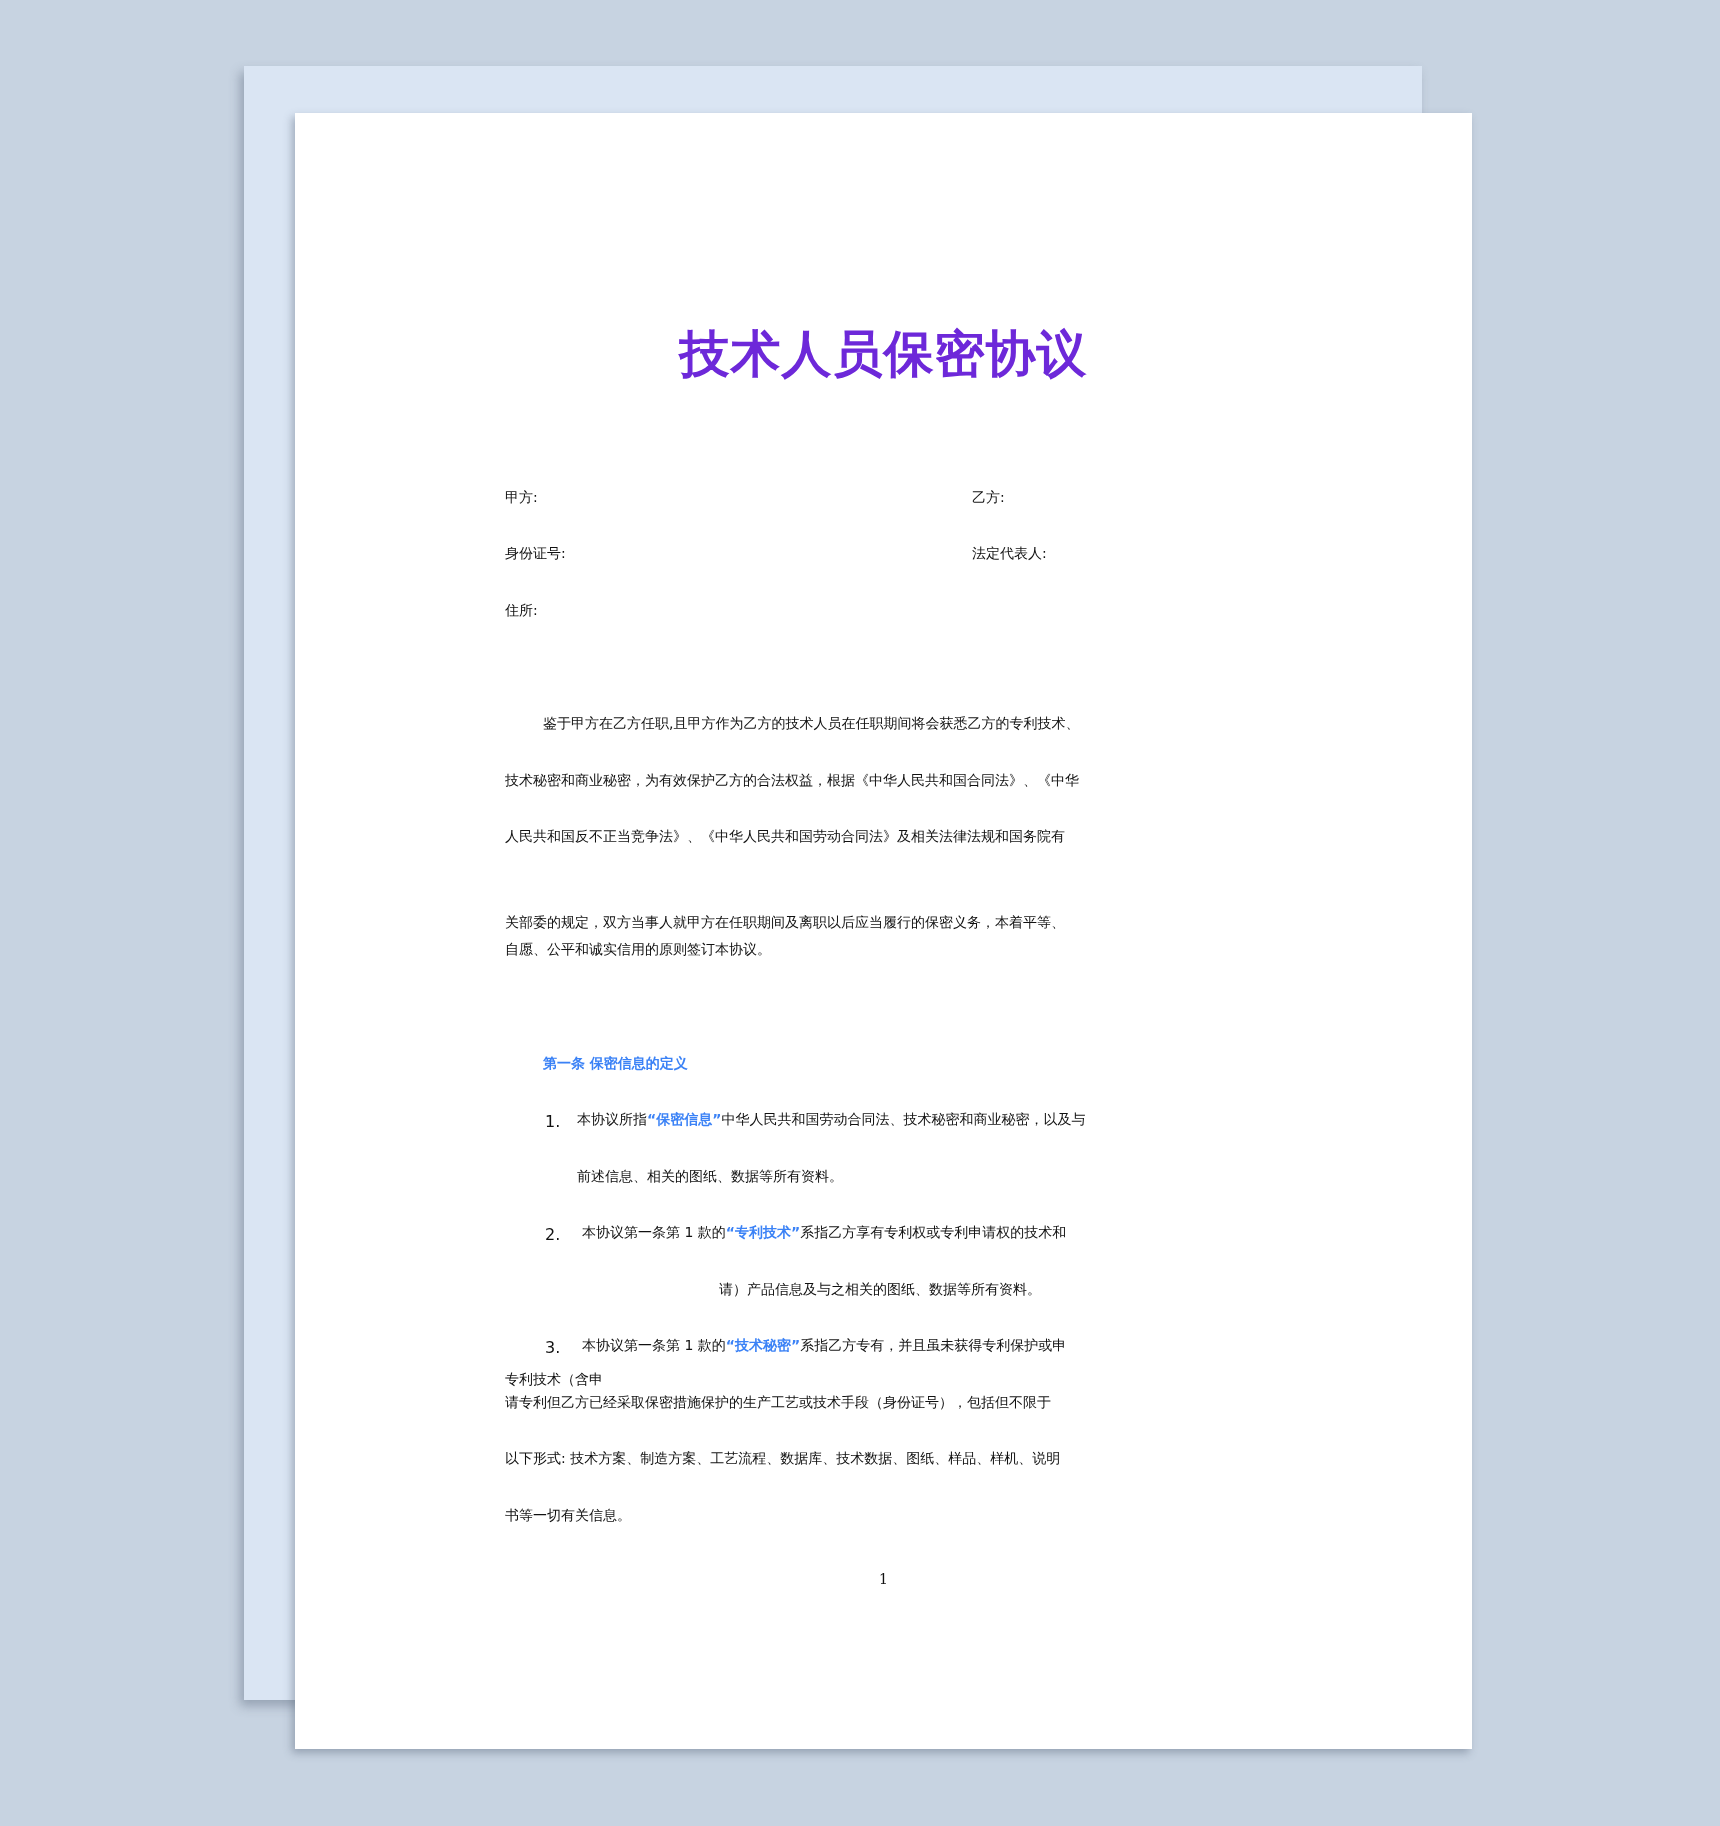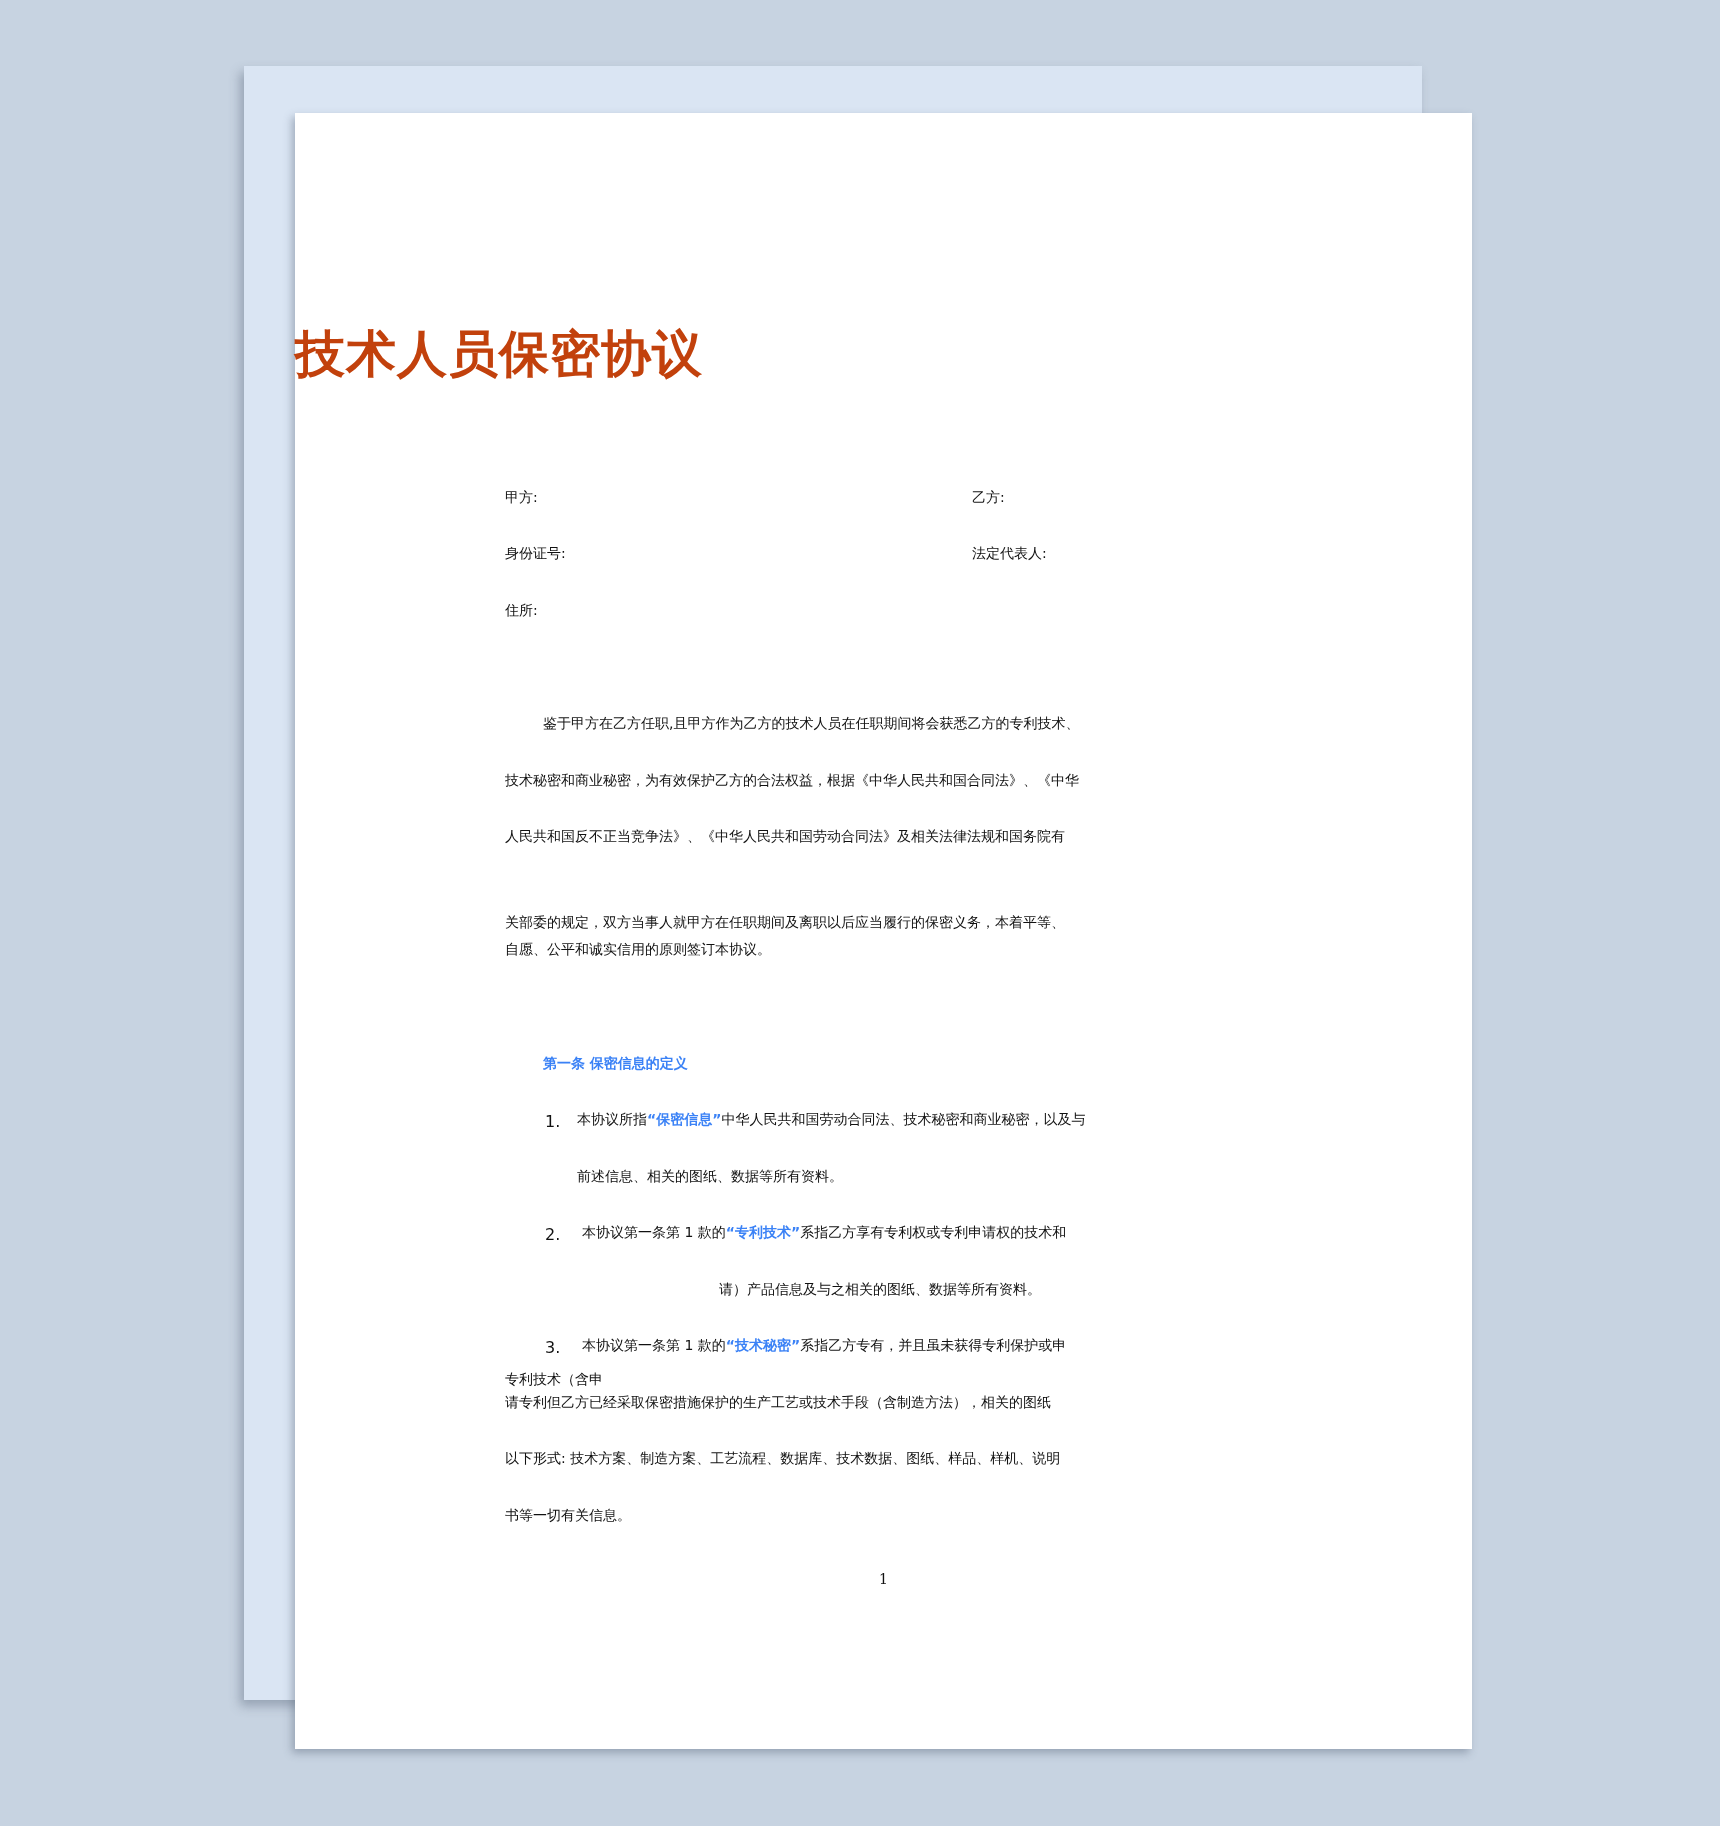--- a/index.html
+++ b/index.html
@@ -31,24 +31,25 @@
     width: 1177px;
     height: 1636px;
     background: #ffffff;
     box-shadow: -3px 4px 8px rgba(90, 105, 125, 0.45);
   }
   .doc-title {
     position: absolute;
     left: 0;
     top: 216px;
     width: 100%;
+    text-align: center;
     font-size: 50px;
     font-weight: bold;
     letter-spacing: 1px;
-    color: #c2410c;
+    color: #6d28d9;
     line-height: 1;
   }
   .text {
     position: absolute;
     font-size: 14px;
     line-height: 1;
     white-space: nowrap;
     color: #111;
   }
   .bold { font-weight: bold; color: #3b82f6; }
@@ -96,18 +97,18 @@
   <div class="text" style="left:282px; top:999px;"><span>本协议所指</span><span class="bold">“保密信息”</span><span>中华人民共和国劳动合同法、技术秘密和商业秘密，以及与</span></div>
   <div class="text" style="left:282px; top:1056px;">前述信息、相关的图纸、数据等所有资料。</div>
 
   <div class="listnum" style="left:250px; top:1114px;">2.</div>
   <div class="text" style="left:287px; top:1112px;"><span>本协议第一条第 1 款的</span><span class="bold">“专利技术”</span><span>系指乙方享有专利权或专利申请权的技术和</span></div>
   <div class="text" style="left:210px; top:1235px;margin-top:24px;">专利技术（含申</div>
   <div class="text" style="left:424px; top:1169px;">请）产品信息及与之相关的图纸、数据等所有资料。</div>
 
   <div class="listnum" style="left:250px; top:1227px;">3.</div>
   <div class="text" style="left:287px; top:1225px;"><span>本协议第一条第 1 款的</span><span class="bold">“技术秘密”</span><span>系指乙方专有，并且虽未获得专利保护或申</span></div>
-  <div class="text" style="left:210px; top:1282px;">请专利但乙方已经采取保密措施保护的生产工艺或技术手段（含制造方法），相关的图纸</div>
+  <div class="text" style="left:210px; top:1282px;">请专利但乙方已经采取保密措施保护的生产工艺或技术手段（身份证号），包括但不限于</div>
   <div class="text" style="left:210px; top:1338px;">以下形式: 技术方案、制造方案、工艺流程、数据库、技术数据、图纸、样品、样机、说明</div>
   <div class="text" style="left:210px; top:1395px;">书等一切有关信息。</div>
 
   <div class="page-number">1</div>
 </div>
 
 </body></html>

